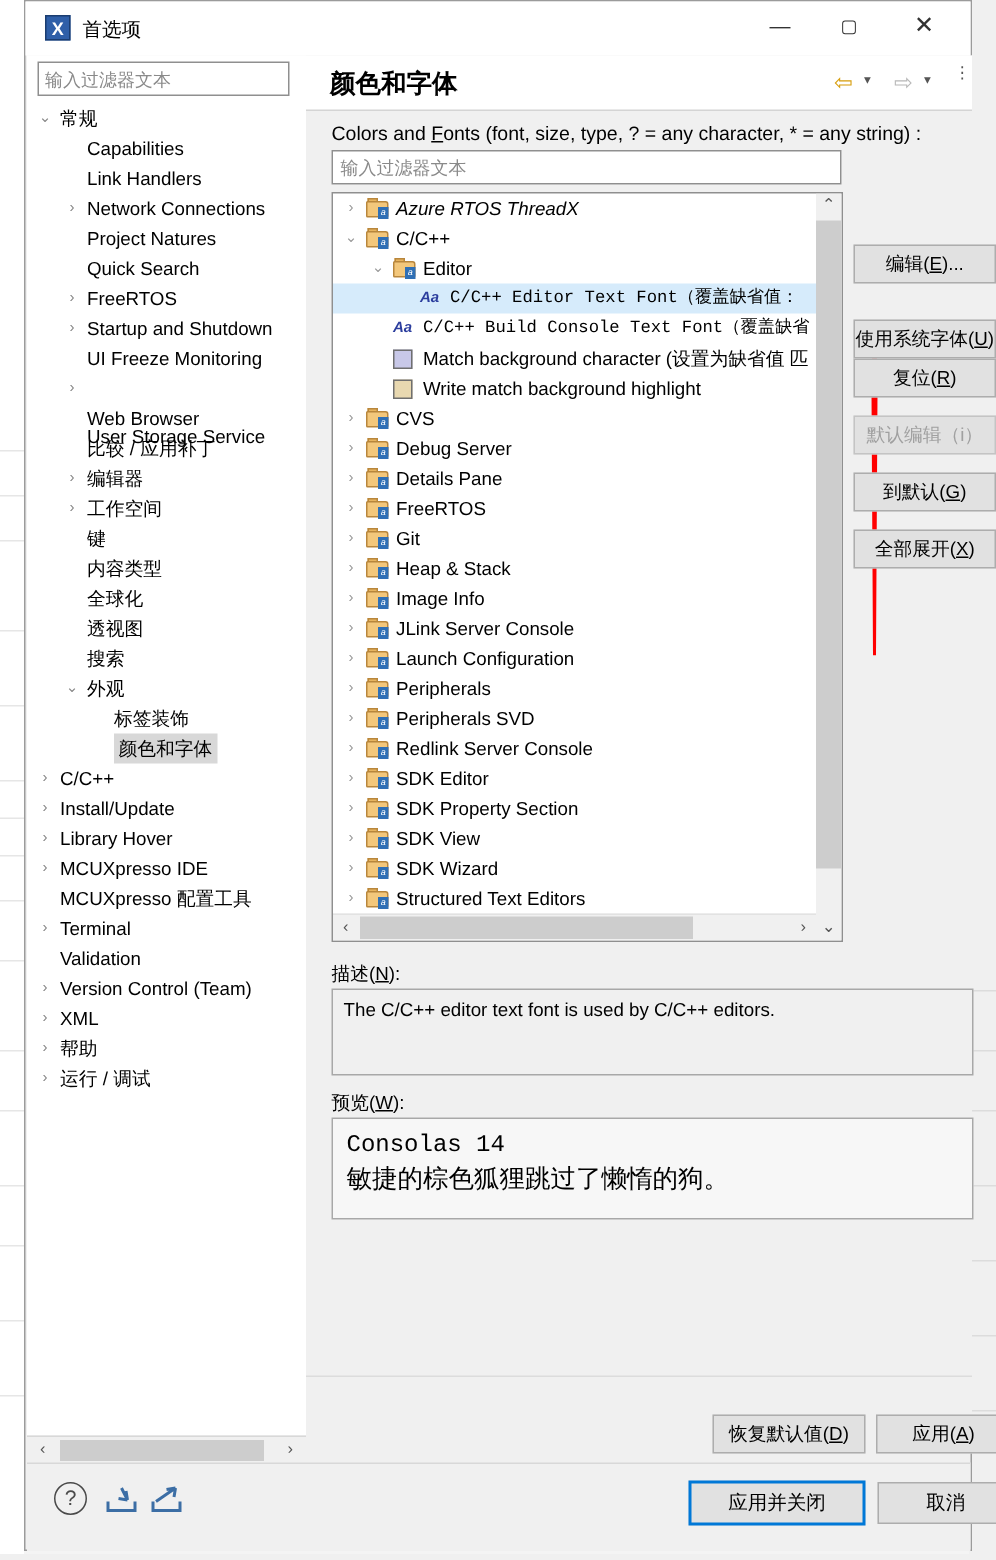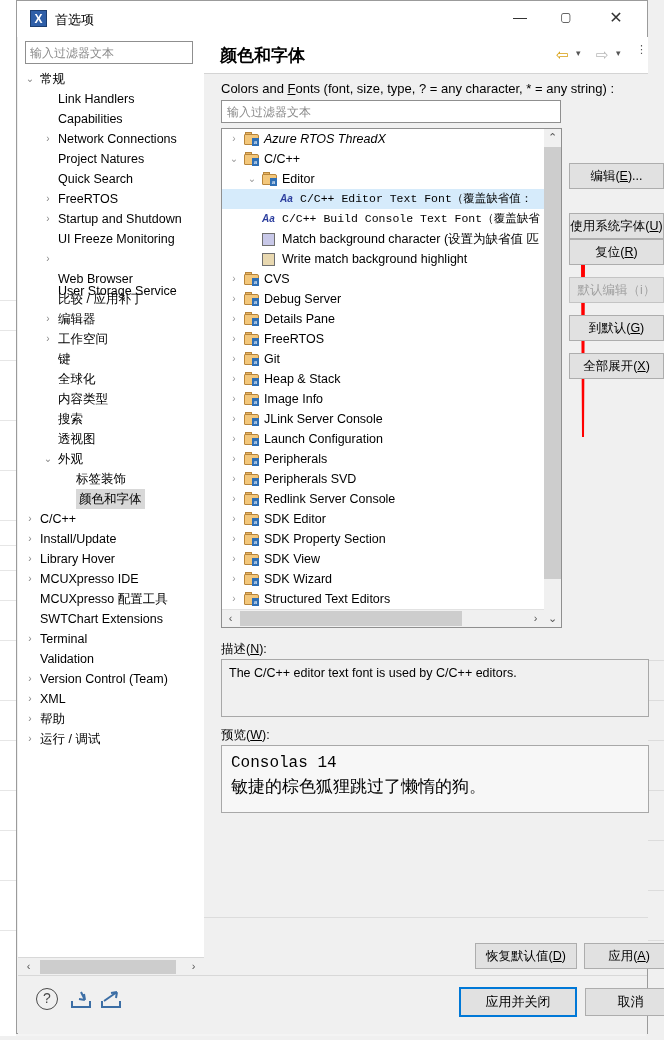--- a/index.html
+++ b/index.html
@@ -191,24 +191,24 @@
   </div>
 
   <div id="nav">
     <div id="nav-filter">输入过滤器文本</div>
     <div id="nav-tree">
         <div class="nav-row">
           <span class="arr" style="left: 6px;">⌄</span>
           <span class="lbl" style="left: 22px;">常规</span>
         </div>
         <div class="nav-row">
+          <span class="lbl" style="left: 40px;">Capabilities</span>
+        </div>
+        <div class="nav-row">
           <span class="lbl" style="left: 40px;">Link Handlers</span>
-        </div>
-        <div class="nav-row">
-          <span class="lbl" style="left: 40px;">Capabilities</span>
         </div>
         <div class="nav-row">
           <span class="arr" style="left: 24px;">›</span>
           <span class="lbl" style="left: 40px;">Network Connections</span>
         </div>
         <div class="nav-row">
           <span class="lbl" style="left: 40px;">Project Natures</span>
         </div>
         <div class="nav-row">
           <span class="lbl" style="left: 40px;">Quick Search</span>
@@ -239,30 +239,30 @@
           <span class="lbl" style="left: 40px;">编辑器</span>
         </div>
         <div class="nav-row">
           <span class="arr" style="left: 24px;">›</span>
           <span class="lbl" style="left: 40px;">工作空间</span>
         </div>
         <div class="nav-row">
           <span class="lbl" style="left: 40px;">键</span>
         </div>
         <div class="nav-row">
+          <span class="lbl" style="left: 40px;">内容类型</span>
+        </div>
+        <div class="nav-row">
           <span class="lbl" style="left: 40px;">全球化</span>
         </div>
         <div class="nav-row">
-          <span class="lbl" style="left: 40px;">内容类型</span>
+          <span class="lbl" style="left: 40px;">透视图</span>
         </div>
         <div class="nav-row">
           <span class="lbl" style="left: 40px;">搜索</span>
-        </div>
-        <div class="nav-row">
-          <span class="lbl" style="left: 40px;">透视图</span>
         </div>
         <div class="nav-row">
           <span class="arr" style="left: 24px;">⌄</span>
           <span class="lbl" style="left: 40px;">外观</span>
         </div>
         <div class="nav-row">
           <span class="lbl" style="left: 58px;">标签装饰</span>
         </div>
         <div class="nav-row sel">
           <span class="lbl" style="left: 58px;">颜色和字体</span>
@@ -278,23 +278,20 @@
         <div class="nav-row">
           <span class="arr" style="left: 6px;">›</span>
           <span class="lbl" style="left: 22px;">Library Hover</span>
         </div>
         <div class="nav-row">
           <span class="arr" style="left: 6px;">›</span>
           <span class="lbl" style="left: 22px;">MCUXpresso IDE</span>
         </div>
         <div class="nav-row">
           <span class="lbl" style="left: 22px;">MCUXpresso 配置工具</span>
-        </div>
-        <div class="nav-row">
-          <span class="lbl" style="left: 22px;">SWTChart Extensions</span>
         </div>
         <div class="nav-row">
           <span class="arr" style="left: 6px;">›</span>
           <span class="lbl" style="left: 22px;">Terminal</span>
         </div>
         <div class="nav-row">
           <span class="lbl" style="left: 22px;">Validation</span>
         </div>
         <div class="nav-row">
           <span class="arr" style="left: 6px;">›</span>

